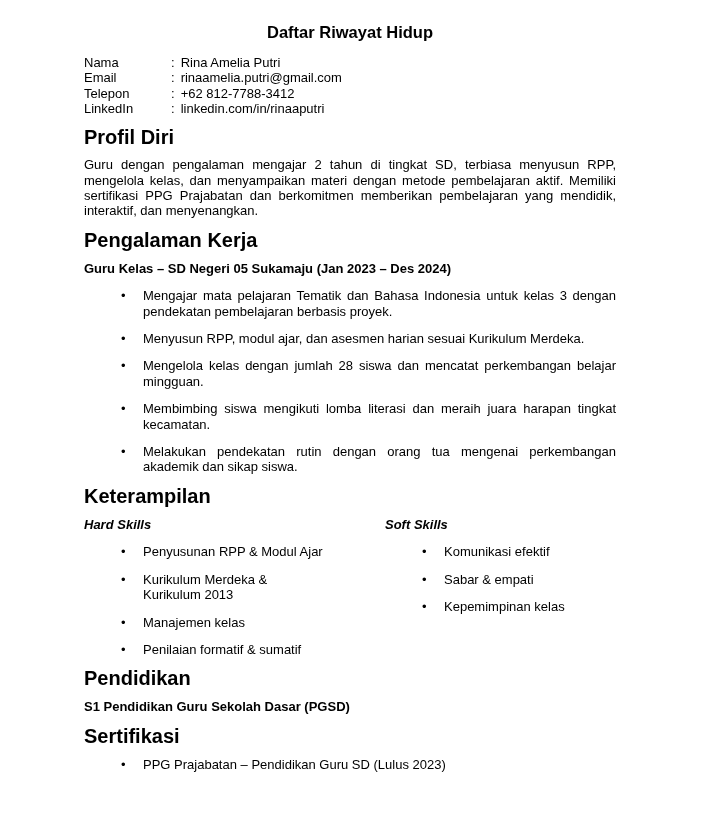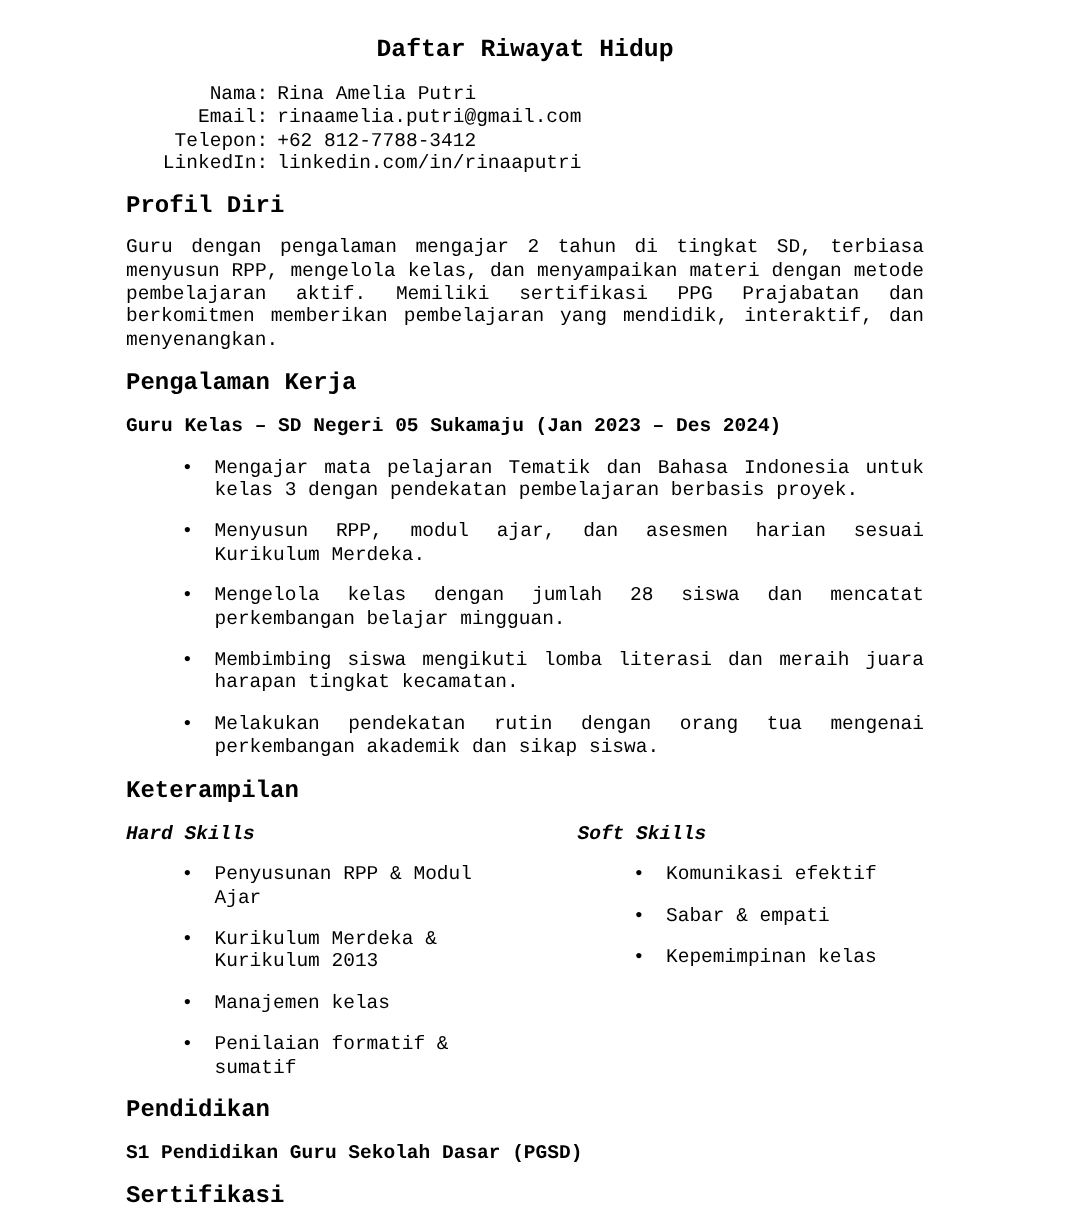--- a/index.html
+++ b/index.html
@@ -4,40 +4,40 @@
 <style>
   html, body { margin:0; padding:0; background:#ffffff; }
   .page {
     position:relative;
     width:694px;
     height:813px;
     box-sizing:border-box;
     padding:24px 78px 0 84px;
     background:#ffffff;
     color:#000000;
-    font-family:Liberation Mono, monospace;
+    font-family:Liberation Sans, sans-serif;
     font-size:13px;
     line-height:15.4px;
     overflow:hidden;
   }
   .doc-title {
     font-size:16.5px;
     line-height:17px;
     font-weight:700;
     text-align:center;
     margin:0 0 14px 0;
   }
   .contact { margin:0; }
-  .contact-row { display:flex; line-height:15.3px;text-align:right; }
+  .contact-row { display:flex; line-height:15.3px; }
   .contact-label { width:87px; flex:none; }
   .contact-sep { flex:none; white-space:pre; }
   .contact-value { flex:none; margin-left:6px; }
 
   .section-heading {
-    font-size:16px;
+    font-size:20px;
     line-height:18px;
     font-weight:700;
     margin:12px 0 0 0;
   }
   .profile-text {
     margin:11px 0 0 0;
     text-align:justify;
   }
   .job-title {
     font-weight:700;

